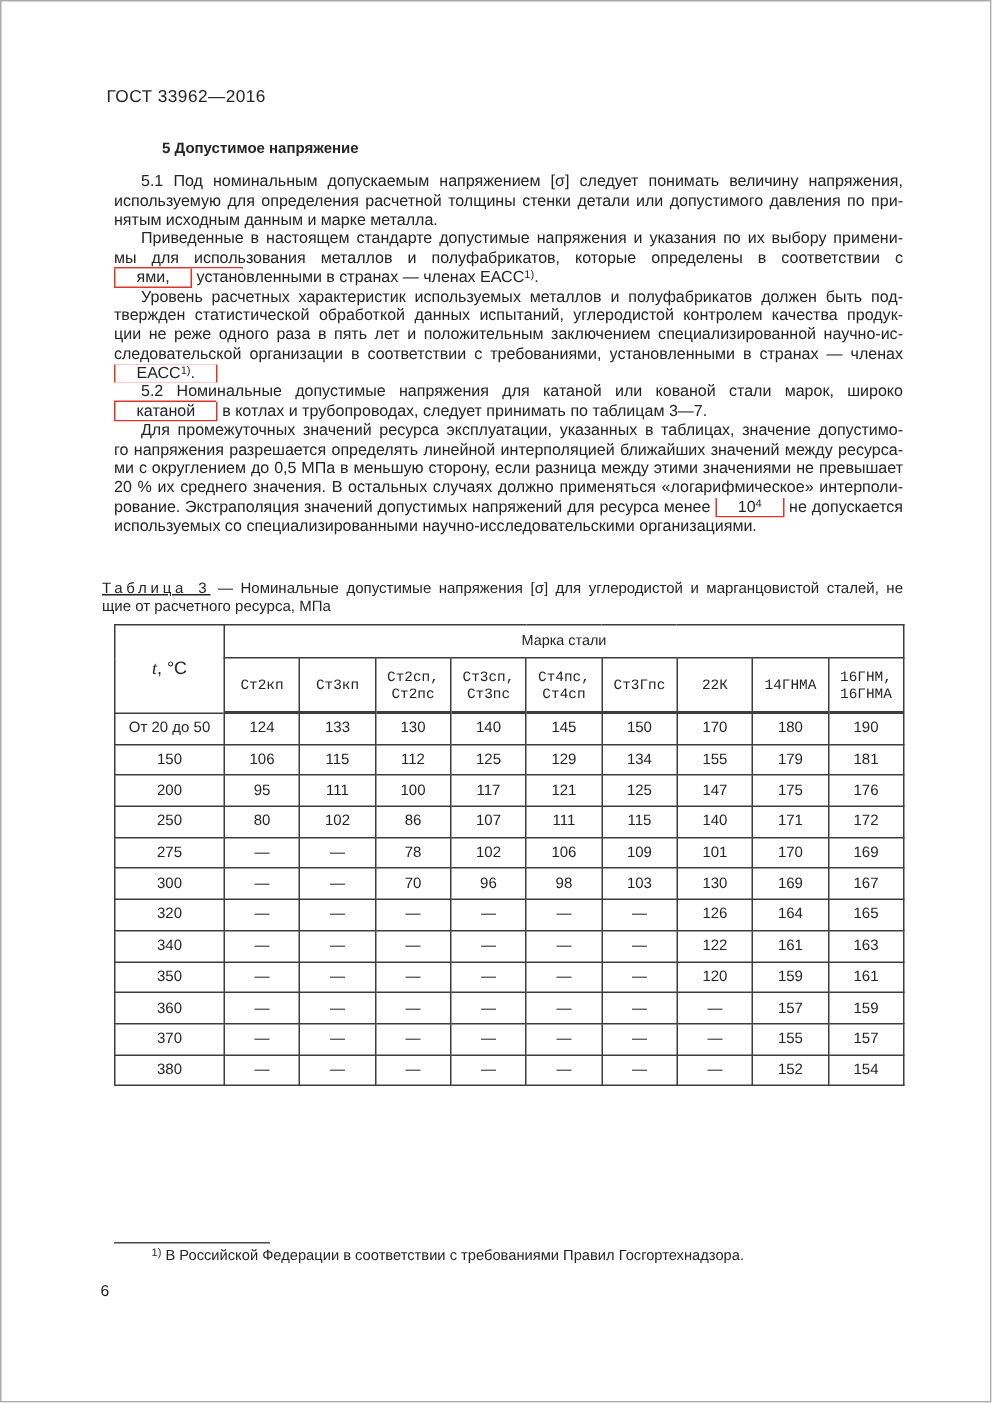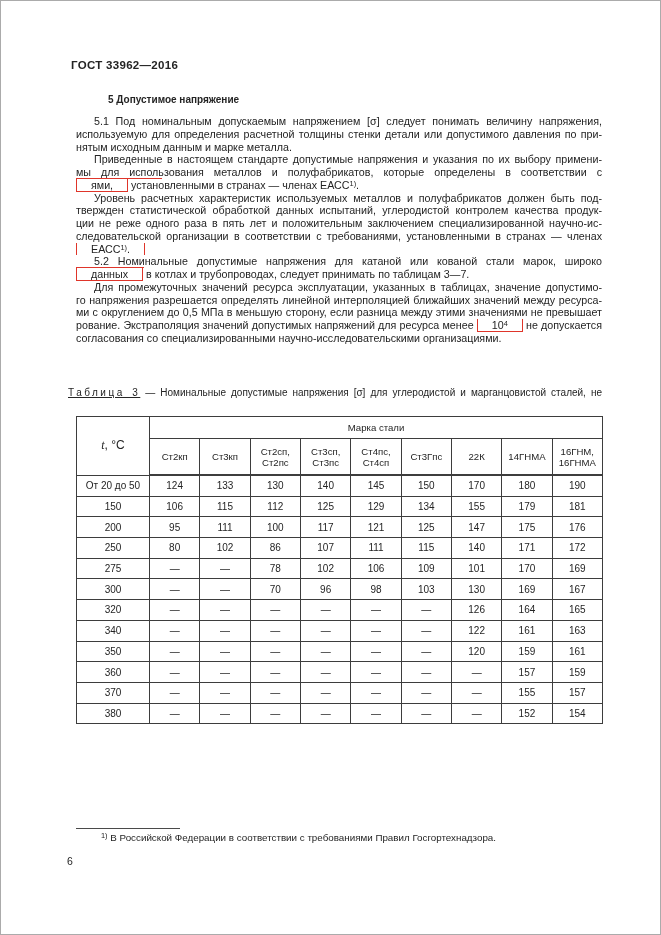--- a/index.html
+++ b/index.html
@@ -1,34 +1,34 @@
 <!DOCTYPE html>
 <html><head>
 <meta charset="utf-8">
 <style>
   html,body{margin:0;padding:0;background:#e9e9e9;}
   .page{position:relative;width:661px;height:935px;background:#ffffff;border:1px solid #ababab;
         box-sizing:border-box;font-family:"Liberation Sans","DejaVu Sans",sans-serif;color:#242424;overflow:hidden;}
-  .std{position:absolute;left:70px;top:58px;font-size:11.5px;font-weight:700;letter-spacing:.3px;}
+  .std{position:absolute;left:70px;top:58px;font-size:11.5px;font-weight:400;letter-spacing:.3px;}
   .sec{position:absolute;left:103px;top:89px;margin:4px;font-size:10px;font-weight:700;}
   .body{position:absolute;left:75px;top:114px;width:526px;font-size:10.7px;line-height:12.75px;}
   .line{text-align:justify;text-align-last:justify;height:12.75px;overflow:hidden;}
   .line.last{text-align-last:left;}
   .line.first{text-indent:18px;}
   .supx{font-size:7.4px;position:relative;top:-3px;}
   .rbox{border:1px solid #df352a;padding:0 14px;}
   .lsp{letter-spacing:2.5px;text-decoration:underline;}
   .caption{position:absolute;left:67px;top:386px;width:534px;font-size:10px;line-height:12.4px;}
   .caption .line{height:12.4px;}
   table.tbl{position:absolute;left:75px;top:415px;width:527px;border-collapse:collapse;table-layout:fixed;}
   .tbl th,.tbl td{border:1px solid #3d3d3d;text-align:center;vertical-align:middle;padding:0;font-weight:400;}
   .tempH{width:72px;font-size:12px;border-bottom:2px solid #3d3d3d;}
   .tempH i{font-family:"Liberation Serif",serif;}
   .spanH{height:21px;font-size:9.6px;}
-  .gradeRow th{height:35px;font-size:9.6px;line-height:11px;padding:0 5px;border-bottom:2px solid #3d3d3d;}
+  .gradeRow th{height:35px;font-size:9.6px;line-height:11px;padding:0 5px;border-bottom:2px solid #3d3d3d;font-family:Liberation Mono, monospace;}
   tbody td{height:19.7px;font-size:10px;}
   .fnRule{position:absolute;left:75px;top:827px;width:104px;border-top:1px solid #4a4a4a;}
   .fn{position:absolute;left:75px;top:831px;width:526px;font-size:9.8px;line-height:12px;text-indent:25px;}
   .pageno{position:absolute;left:66px;top:854px;font-size:10.5px;}
 </style>
 </head>
 <body>
 
 <div class="page">
   <div class="std">ГОСТ 33962—2016</div>
@@ -40,30 +40,32 @@
       <div class="line last"><span>нятым исходным данным и марке металла.</span></div>
       <div class="line first"><span>Приведенные в настоящем стандарте допустимые напряжения и указания по их выбору примени-</span></div>
       <div class="line"><span>мы для использования металлов и полуфабрикатов, которые определены в соответствии с </span><span class="rbox"><span>требовани-</span></span></div>
       <div class="line last"><span class="rbox"><span>ями,</span></span><span> установленными в странах — членах ЕАСС</span><span class="supx">1)</span><span>.</span></div>
       <div class="line first"><span>Уровень расчетных характеристик используемых металлов и полуфабрикатов должен быть под-</span></div>
       <div class="line"><span>твержден статистической обработкой данных испытаний, углеродистой контролем качества продук-</span></div>
       <div class="line"><span>ции не реже одного раза в пять лет и положительным заключением специализированной научно-ис-</span></div>
       <div class="line"><span>следовательской организации в соответствии с требованиями, установленными в странах — членах</span></div>
       <div class="line last"><span class="rbox"><span>ЕАСС</span><span class="supx">1)</span><span>.</span></span></div>
       <div class="line first"><span>5.2 Номинальные допустимые напряжения для катаной или кованой стали марок, широко </span><span class="rbox"><span>исполь-</span></span></div>
-      <div class="line last"><span class="rbox"><span>данных</span></span><span> в котлах и трубопроводах, следует принимать по таблицам 3—7.</span></div>
+      <div class="line last"><span class="rbox"><span>катаной</span></span><span> в котлах и трубопроводах, следует принимать по таблицам 3—7.</span></div>
       <div class="line first"><span>Для промежуточных значений ресурса эксплуатации, указанных в таблицах, значение допустимо-</span></div>
       <div class="line"><span>го напряжения разрешается определять линейной интерполяцией ближайших значений между ресурса-</span></div>
       <div class="line"><span>ми с округлением до 0,5 МПа в меньшую сторону, если разница между этими значениями не превышает</span></div>
+      <div class="line"><span>20 % их среднего значения. В остальных случаях должно применяться «логарифмическое» интерполи-</span></div>
       <div class="line"><span>рование. Экстраполяция значений допустимых напряжений для ресурса менее </span><span class="rbox"><span>10</span><span class="supx">4</span></span><span> не допускается без</span></div>
-      <div class="line last"><span>согласования со специализированными научно-исследовательскими организациями.</span></div>
+      <div class="line last"><span>используемых со специализированными научно-исследовательскими организациями.</span></div>
     </div>
 
   <div class="caption" id="caption">
       <div class="line"><span class="lsp">Таблица 3</span><span> — Номинальные допустимые напряжения [σ] для углеродистой и марганцовистой сталей, не завися-</span></div>
+      <div class="line last"><span>щие от расчетного ресурса, МПа</span></div>
     </div>
 
   <table class="tbl">
     <thead>
       <tr>
         <th class="tempH" rowspan="2"><i>t</i><span>, °С</span></th>
         <th class="spanH" colspan="9">Марка стали</th>
       </tr>
       <tr class="gradeRow" id="gradeRow">
           <th>Ст2кп</th>

